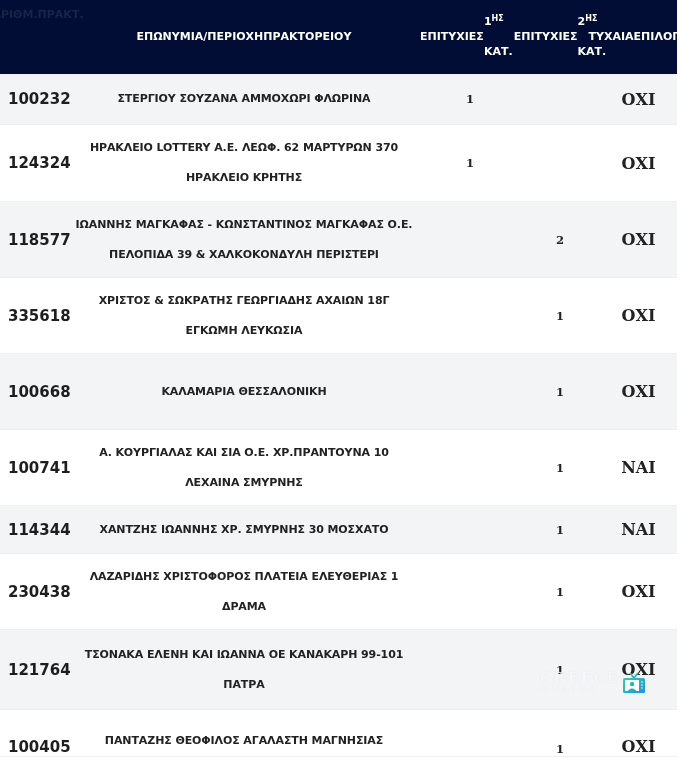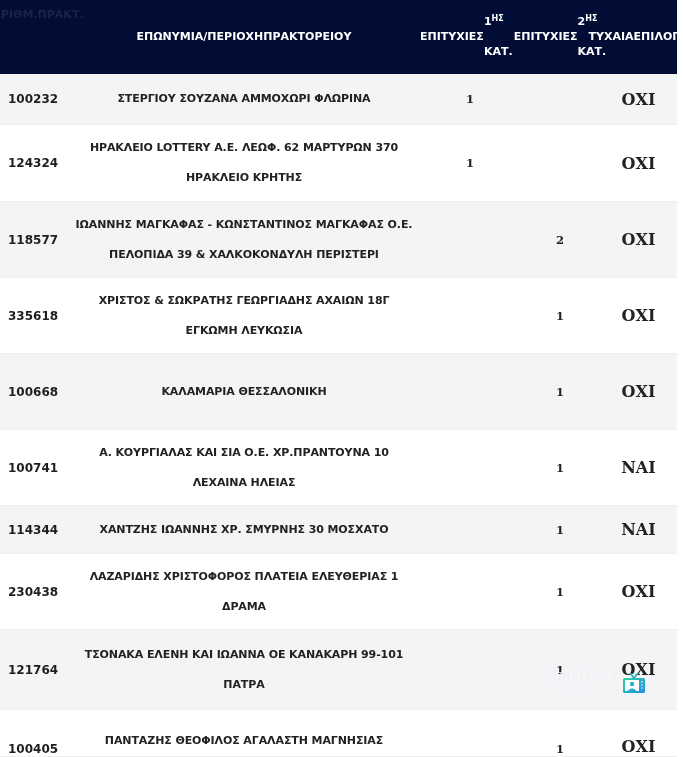--- a/index.html
+++ b/index.html
@@ -59,21 +59,21 @@
   .row.even { background: #ffffff; }
   .row .cell {
     display: flex;
     flex-direction: column;
     justify-content: center;
     align-items: center;
     text-align: center;
   }
   .row .c-id {
     align-items: flex-start;
-    font-size: 12px;
+    font-size: 15px;
     color: #1e1e1e;
   }
   .row .c-name .line { line-height: 30px; white-space: nowrap; letter-spacing: -0.1px; }
   .row .c-first, .row .c-second {
     font-family: "DejaVu Serif", "Liberation Serif", serif;
     font-size: 11.5px;
   }
   .row .c-random {
     font-family: "DejaVu Serif", "Liberation Serif", serif;
     font-size: 16px;
@@ -169,21 +169,21 @@
           <span class="line">ΚΑΛΑΜΑΡΙΑ ΘΕΣΣΑΛΟΝΙΚΗ</span>
         </div>
         <div class="cell c-first"></div>
         <div class="cell c-second">1</div>
         <div class="cell c-random">ΟΧΙ</div>
       </div>
       <div class="row even" style="height: 76px; box-sizing: border-box;">
         <div class="cell c-id">100741</div>
         <div class="cell c-name">
           <span class="line">Α. ΚΟΥΡΓΙΑΛΑΣ ΚΑΙ ΣΙΑ Ο.Ε.  ΧΡ.ΠΡΑΝΤΟΥΝΑ 10</span>
-          <span class="line">ΛΕΧΑΙΝΑ ΗΛΕΙΑΣ</span>
+          <span class="line">ΛΕΧΑΙΝΑ ΣΜΥΡΝΗΣ</span>
         </div>
         <div class="cell c-first"></div>
         <div class="cell c-second">1</div>
         <div class="cell c-random">ΝΑΙ</div>
       </div>
       <div class="row odd" style="height: 48px; box-sizing: border-box;">
         <div class="cell c-id">114344</div>
         <div class="cell c-name">
           <span class="line">ΧΑΝΤΖΗΣ ΙΩΑΝΝΗΣ  ΧΡ. ΣΜΥΡΝΗΣ 30  ΜΟΣΧΑΤΟ</span>
         </div>

